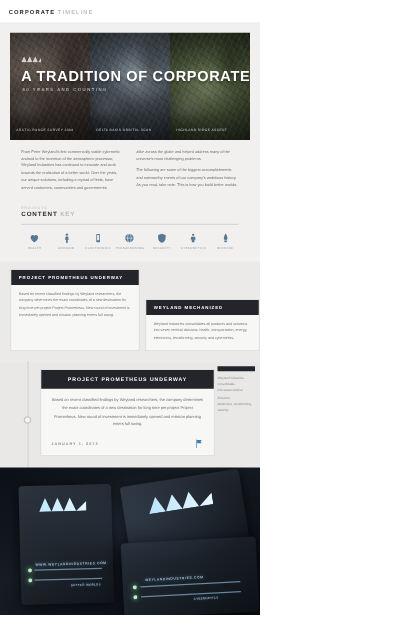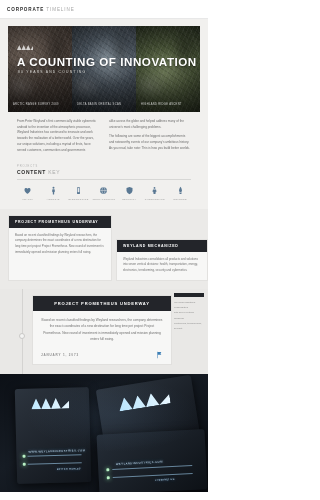--- a/index.html
+++ b/index.html
@@ -242,21 +242,21 @@
         <div class="cap">DELTA BASIN ORBITAL SCAN</div>
       </div>
       <div class="hero-pane p3">
         <div class="terrain"></div>
         <div class="terrain2"></div>
         <div class="hero-shade"></div>
         <div class="cap">HIGHLAND RIDGE ASCENT</div>
       </div>
 
       <div class="hero-logo"></div>
-      <div class="hero-h1">A COUNTING OF INNOVATION</div>
+      <div class="hero-h1">A TRADITION OF CORPORATE</div>
       <div class="hero-sub">80 YEARS AND COUNTING</div>
     </div>
 
     <div class="copy-wrap">
       <div class="copy-col">
         <p>From Peter Weyland's first commercially viable cybernetic android to the invention of the atmospheric processor, Weyland Industries has continued to innovate and work towards the realization of a better world. Over the years, our unique solutions, including a myriad of firsts, have served customers, communities and governments</p>
       </div>
       <div class="copy-col">
         <p>alike across the globe and helped address many of the universe's most challenging problems.</p>
         <p>The following are some of the biggest accomplishments and noteworthy events of our company's ambitious history. As you read, take note: This is how you build better worlds.</p>

